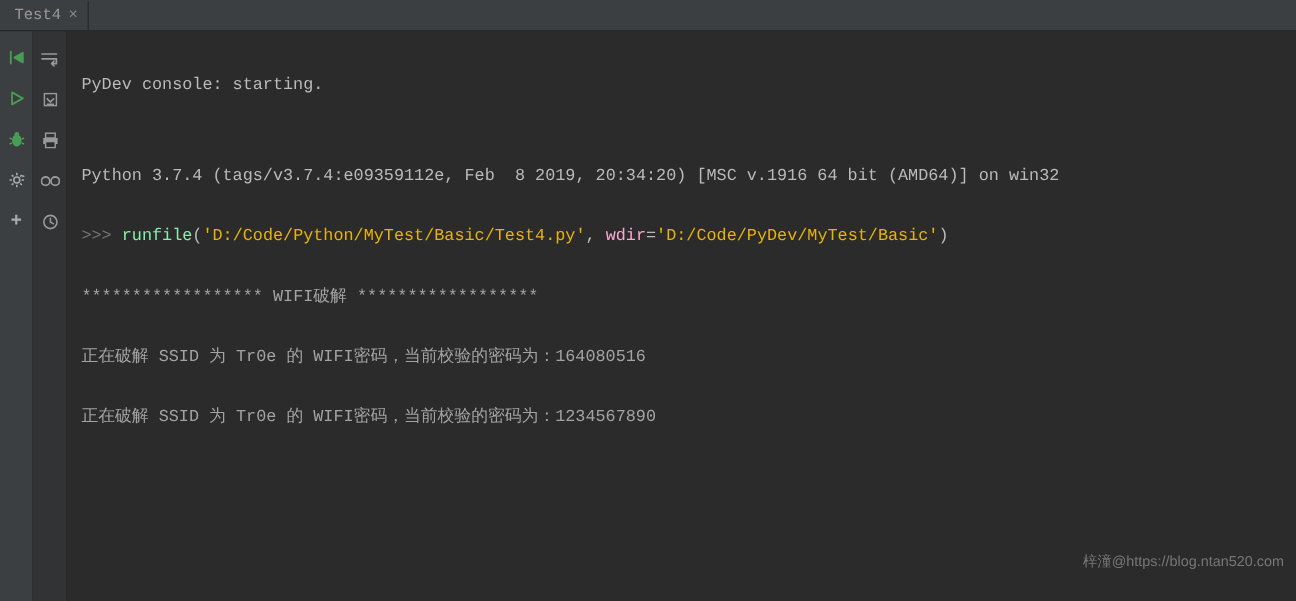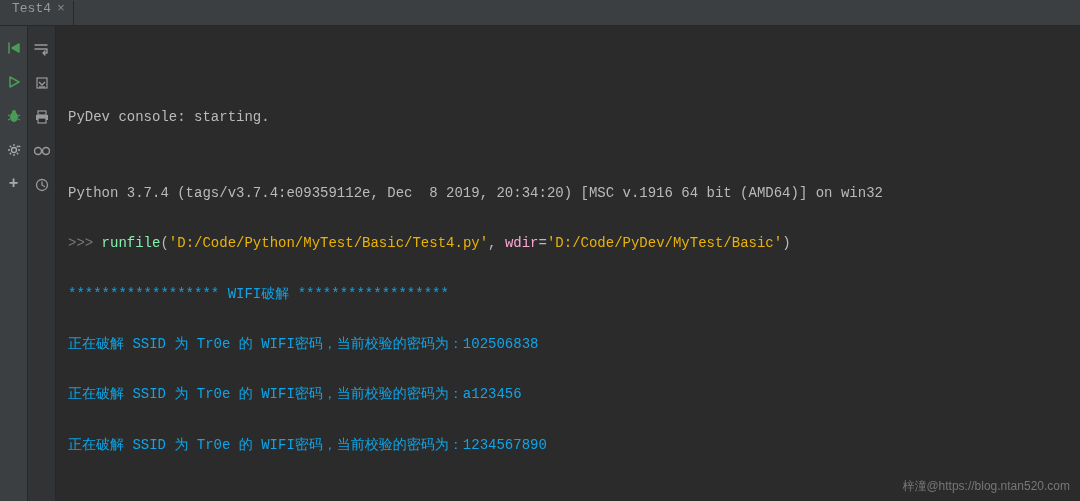--- a/index.html
+++ b/index.html
@@ -29,21 +29,21 @@
       height: 26px;
       background: #3c3f41;
       border-bottom: 1px solid #282828;
       display: flex;
       align-items: center;
       padding-left: 4px;
     }
 
     .tab {
       display: flex;
-      align-items: flex-start;
+      align-items: center;
       height: 24px;
       padding: 0 8px;
       color: #999;
       font-size: 13px;
       gap: 6px;
       border-right: 1px solid #282828;
     }
 
     .tab-close {
       color: #888;
@@ -110,21 +110,20 @@
     }
 
     .console-area {
       flex: 1;
       background: #2b2b2b;
       padding: 8px 12px;
       line-height: 1.8;
       white-space: pre;
       overflow: auto;
       position: relative;
-      margin-top: 46px;
     }
 
     .console-line {
       display: block;
     }
 
     .prompt {
       color: #777;
     }
 
@@ -134,26 +133,26 @@
 
     .string {
       color: #eab308;
     }
 
     .kwarg {
       color: #f9a8d4;
     }
 
     .cyan {
-      color: #0ea5e9;
+      color: #a3a3a3;
     }
 
     .watermark {
       position: absolute;
-      bottom: 6px;
+      bottom: 24px;
       right: 10px;
       color: #777;
       font-size: 12px;
       font-family: sans-serif;
     }
 
     svg {
       display: block;
     }
   </style>
@@ -232,25 +231,24 @@
         <svg width="14" height="14" viewBox="0 0 14 14">
           <circle cx="7" cy="7" r="5.5" fill="none" stroke="#999" stroke-width="1.3"></circle>
           <path d="M7 4 L7 7 L9.5 8.5" fill="none" stroke="#999" stroke-width="1.3" stroke-linecap="round"></path>
         </svg>
       </div>
     </div>
 
     <div class="console-area">
 <span class="console-line">PyDev console: starting.</span>
 <span class="console-line"></span>
-<span class="console-line">Python 3.7.4 (tags/v3.7.4:e09359112e, Dec  8 2019, 20:34:20) [MSC v.1916 64 bit (AMD64)] on win32</span>
+<span class="console-line">Python 3.7.4 (tags/v3.7.4:e09359112e, Feb  8 2019, 20:34:20) [MSC v.1916 64 bit (AMD64)] on win32</span>
 <span class="console-line"><span class="prompt">&gt;&gt;&gt; </span><span class="fn-name">runfile</span><span>(</span><span class="string">'D:/Code/Python/MyTest/Basic/Test4.py'</span><span>, </span><span class="kwarg">wdir</span><span>=</span><span class="string">'D:/Code/PyDev/MyTest/Basic'</span><span>)</span></span>
 <span class="console-line cyan"><span>****************** </span><span>WIFI破解</span><span> ******************</span></span>
-<span class="console-line cyan"><span>正在破解 SSID 为 Tr0e 的 WIFI密码，当前校验的密码为：</span><span>102506838</span></span>
-<span class="console-line cyan"><span>正在破解 SSID 为 Tr0e 的 WIFI密码，当前校验的密码为：</span><span>a123456</span></span>
+<span class="console-line cyan"><span>正在破解 SSID 为 Tr0e 的 WIFI密码，当前校验的密码为：</span><span>164080516</span></span>
 <span class="console-line cyan"><span>正在破解 SSID 为 Tr0e 的 WIFI密码，当前校验的密码为：</span><span>1234567890</span></span>
 
 
 
 
 
 
 <span class="console-line"></span>
 
     </div>

